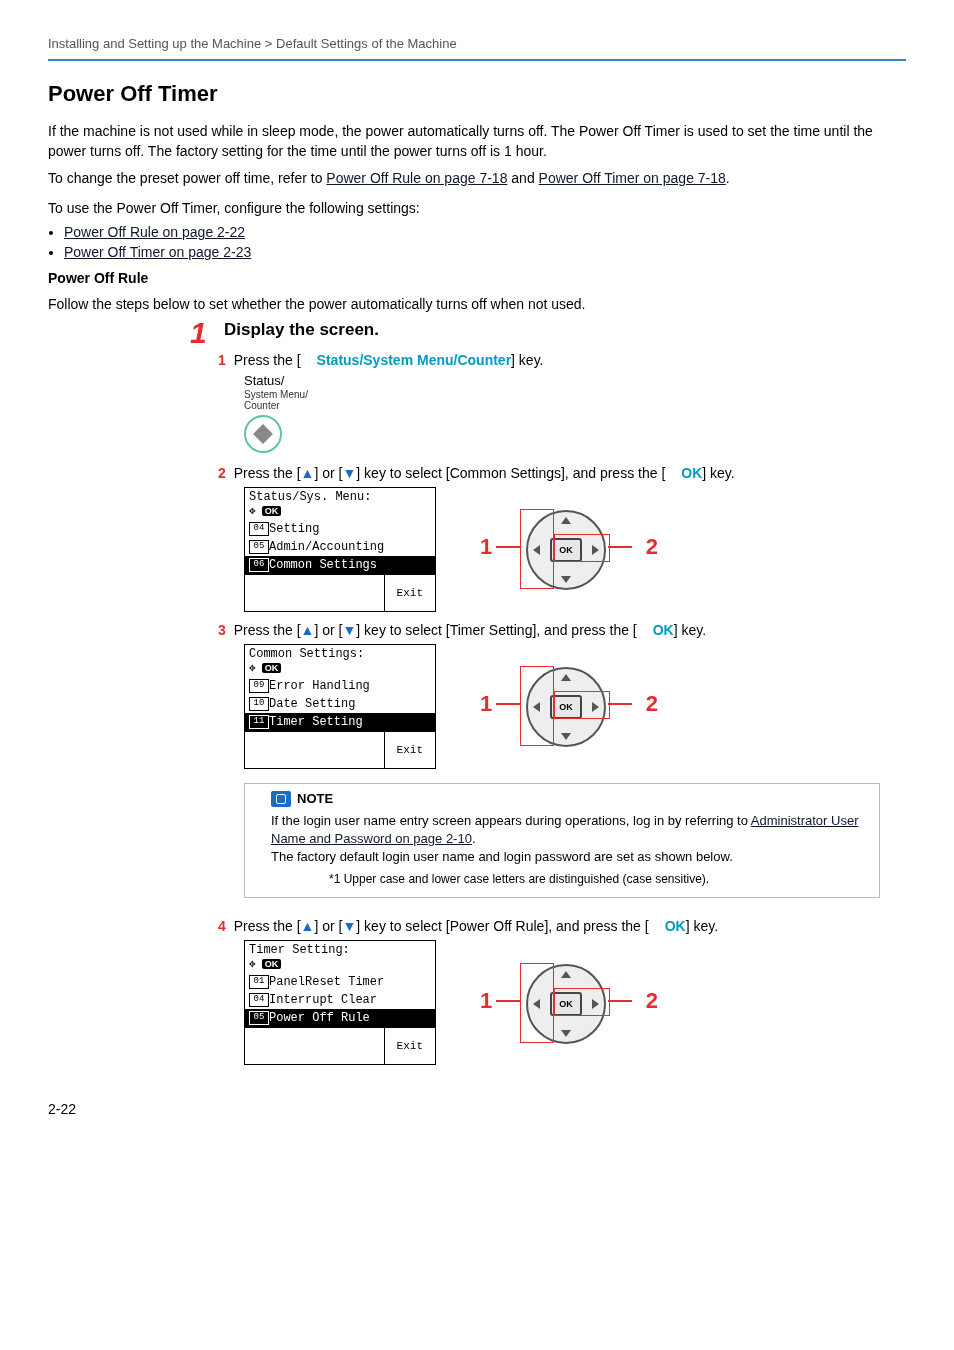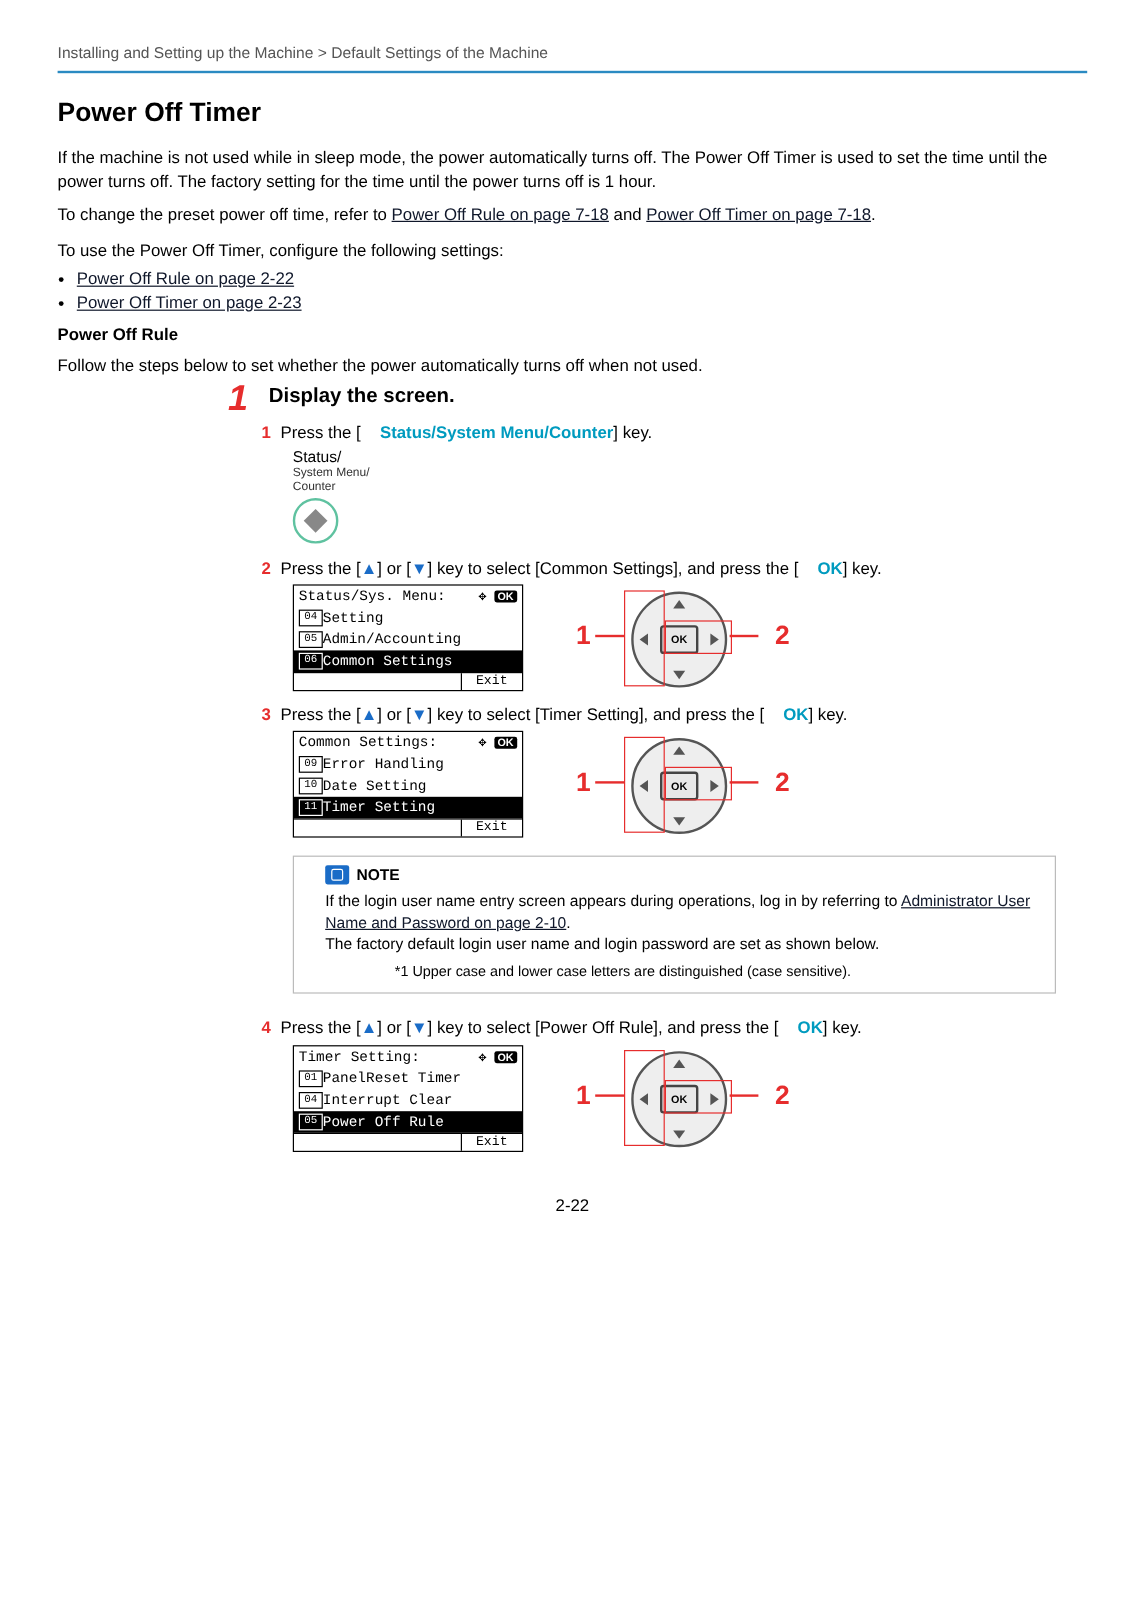--- a/index.html
+++ b/index.html
@@ -126,20 +126,21 @@
     font-family: "Courier New", monospace;
     font-size: 12px;
     background: #fff;
   }
   .lcd-title {
     padding: 2px 4px;
     border-bottom: 0;
     display: flex;
     justify-content: space-between;
     align-items: flex-start;
+    flex-direction: column;
   }
   .ok-pill {
     background: #000;
     color: #fff;
     font-size: 9px;
     padding: 0 3px;
     border-radius: 2px;
     font-family: Arial, sans-serif;
     font-weight: bold;
   }
@@ -163,21 +164,21 @@
   .lcd-item.selected .boxnum {
     border-color: #fff;
   }
   .lcd-footer {
     display: flex;
     justify-content: flex-end;
     border-top: 1px solid #000;
   }
   .lcd-footer .exit {
     border-left: 1px solid #000;
-    padding: 1px 12px;
+    padding: 12px 12px;
     font-size: 11px;
   }
 
   
   .nav-wheel-block {
     position: relative;
     width: 180px;
     height: 90px;
   }
   .nav-wheel {
@@ -298,21 +299,20 @@
   }
   .footnote-mark {
     font-size: 10px;
     vertical-align: super;
   }
   .table-footnote {
     font-size: 12px;
     margin: 4px 0 0 58px;
   }
   .page-num {
-    text-align: center;
     font-size: 14px;
     margin-top: 36px;
   }
   .nav-icons {
     font-size: 11px;
     letter-spacing: -1px;
   }
 </style>
 </head>
 <body>

